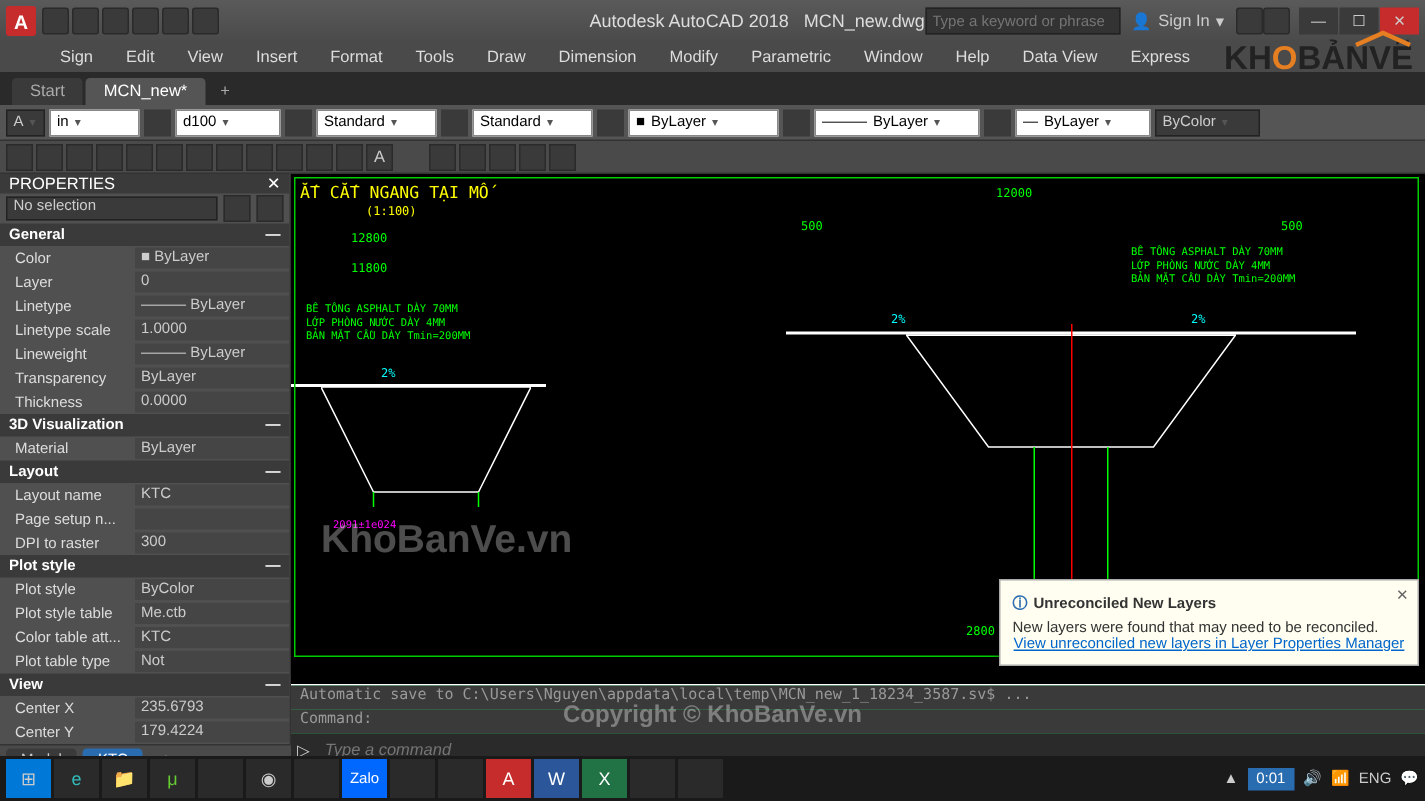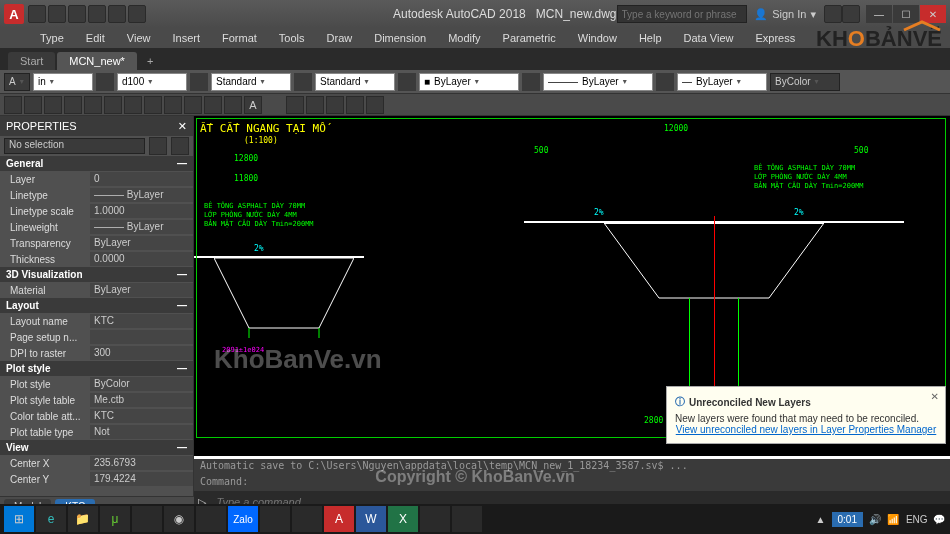--- a/index.html
+++ b/index.html
@@ -53,21 +53,21 @@
 
 
 .canvas-wrap { flex: 1; display: flex; flex-direction: column; background: #000; position: relative; }
 .canvas { flex: 1; background: #000; position: relative; overflow: hidden; }
 .dwg-text { position: absolute; color: #0f0; font-size: 8px; font-family: monospace; }
 .dwg-text.y { color: #ff0; }
 .dwg-text.c { color: #0ff; }
 .watermark { position: absolute; color: rgba(255,255,255,0.3); font-size: 26px; font-weight: bold; pointer-events: none; }
 
 
-.cmdline { height: 40px; background: #22c55e; border-top: 3px solid #ffffff; }
+.cmdline { height: 40px; background: #22c55e; border-top: 1px solid #ffffff; }
 .cmd-hist { height: 16px; background: #3a3a3a; color: #999; font-size: 10px; padding: 1px 6px; font-family: Consolas, monospace; overflow: hidden; }
 .cmd-input { height: 22px; background: #2a2a2a; display: flex; align-items: center; padding: 0 4px; gap: 4px; }
 .cmd-input input { flex: 1; background: transparent; border: none; color: #aaa; font-size: 11px; font-style: italic; outline: none; }
 
 
 .btabs { height: 20px; background: #4a4a4a; display: flex; align-items: center; padding: 0 4px; gap: 4px; border-top: 1px solid #333; }
 .btab { padding: 2px 10px; background: #3a3a3a; color: #ccc; font-size: 10px; border-radius: 3px 3px 0 0; }
 .btab.active { background: #2a6cb0; color: #fff; }
 .status-right { margin-left: auto; display: flex; gap: 2px; align-items: center; }
 .sbtn { width: 18px; height: 16px; background: #3a3a3a; }
@@ -119,21 +119,21 @@
   <div class="qat-btn"></div>
   <div class="qat-btn"></div>
   <div class="win-btns">
     <div class="win-btn">—</div>
     <div class="win-btn">☐</div>
     <div class="win-btn close">✕</div>
   </div>
 </div>
 
 <div class="menubar">
-  <div class="menu-item">Type</div>
+  <div class="menu-item">Sign</div>
   <div class="menu-item">Edit</div>
   <div class="menu-item">View</div>
   <div class="menu-item">Insert</div>
   <div class="menu-item">Format</div>
   <div class="menu-item">Tools</div>
   <div class="menu-item">Draw</div>
   <div class="menu-item">Dimension</div>
   <div class="menu-item">Modify</div>
   <div class="menu-item">Parametric</div>
   <div class="menu-item">Window</div>
@@ -217,20 +217,24 @@
       <div class="selbox">No selection</div>
       <div class="ibtn"></div>
       <div class="ibtn"></div>
     </div>
     <div id="props-body">
         <div class="pgroup-h">
           <span>General</span>
           <span>—</span>
         </div>
         <div class="prow">
+          <div class="k">Color</div>
+          <div class="v">■ ByLayer</div>
+        </div>
+        <div class="prow">
           <div class="k">Layer</div>
           <div class="v">0</div>
         </div>
         <div class="prow">
           <div class="k">Linetype</div>
           <div class="v">——— ByLayer</div>
         </div>
         <div class="prow">
           <div class="k">Linetype scale</div>
           <div class="v">1.0000</div>

